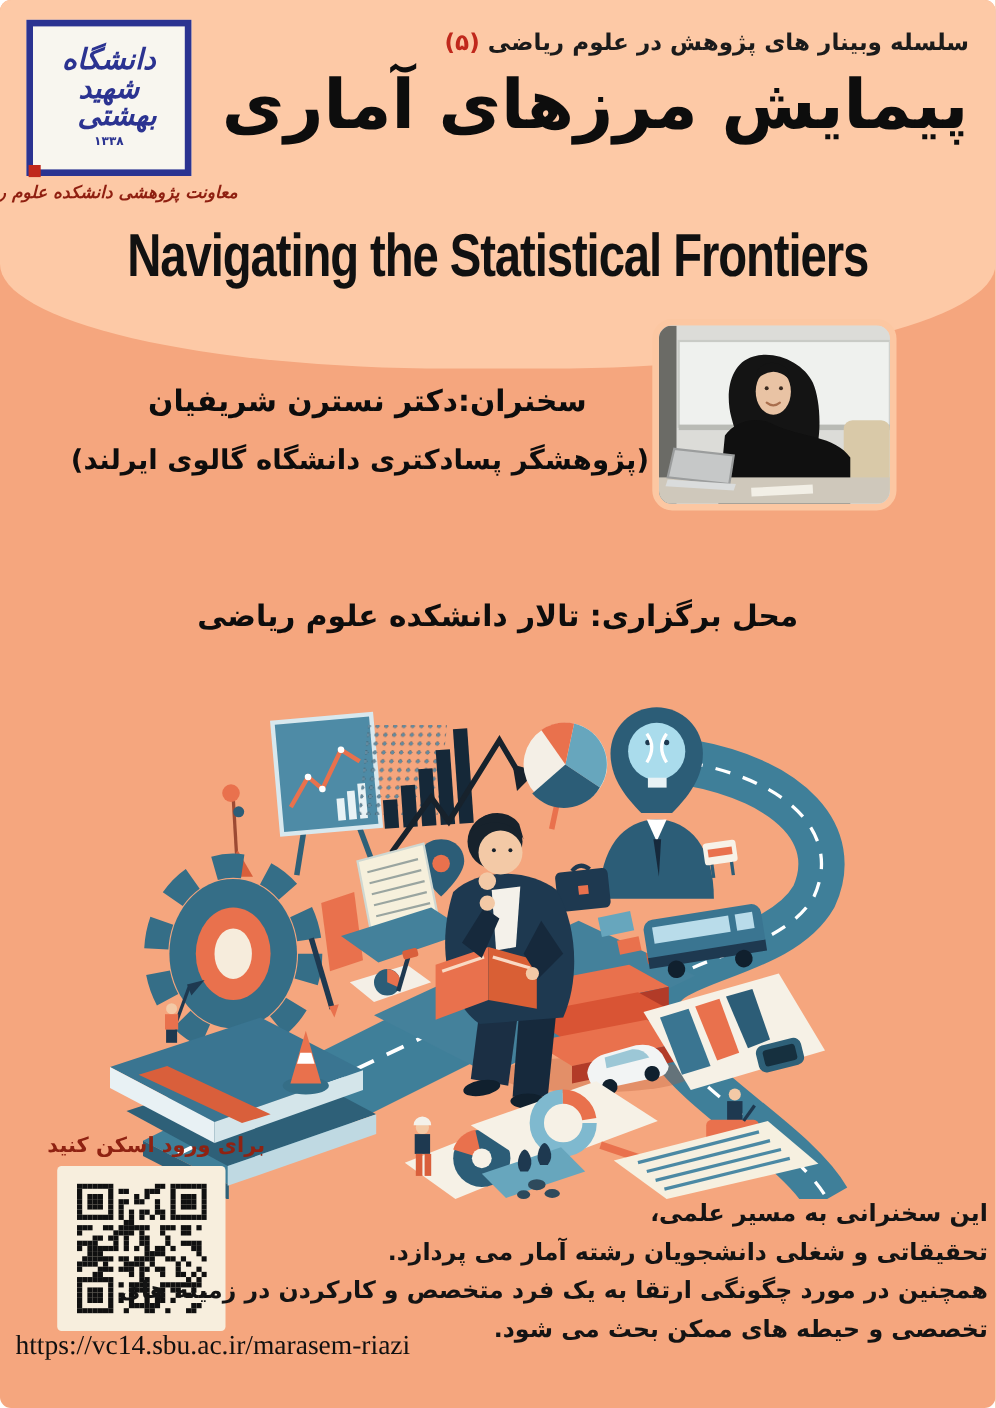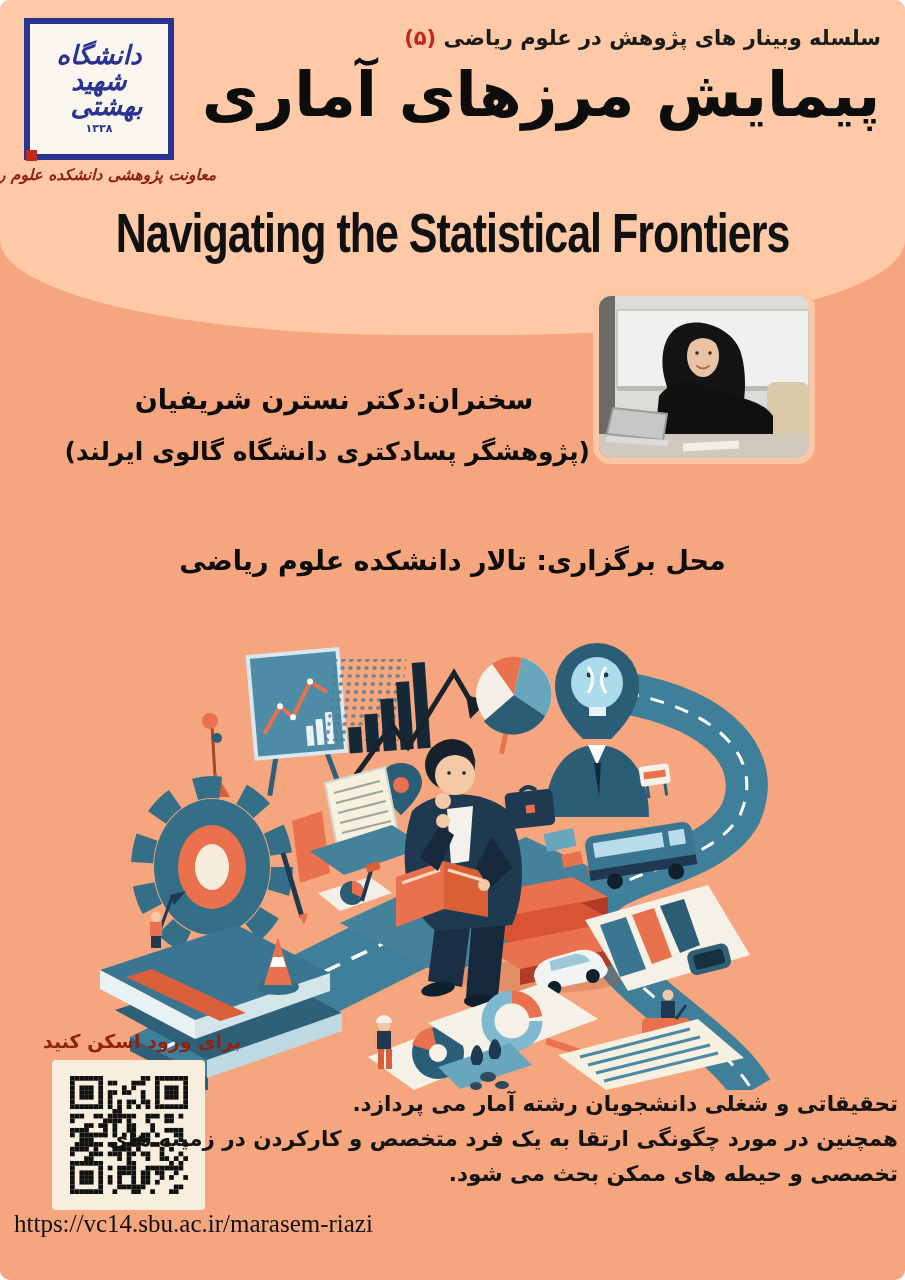--- a/index.html
+++ b/index.html
@@ -42,21 +42,21 @@
     position:absolute; left:0; right:0; top:202px; text-align:center;
     font-family:"Liberation Sans", sans-serif; font-weight:700; color:#111;
     font-size:43px; letter-spacing:-1px;
     transform:scaleY(1.28); transform-origin:center top; white-space:nowrap;
   }
   
   .photo {
     position:absolute; left:593px; top:290px; width:222px; height:174px;
     border:6px solid #fcc7a2; border-radius:18px; overflow:hidden; background:#dcdcd8;
   }
-  .speaker-block { position:absolute; left:78px; top:350px; width:512px; direction:rtl; text-align:center; color:#0d0d0d;margin-top:34px; }
+  .speaker-block { position:absolute; left:78px; top:350px; width:512px; direction:rtl; text-align:center; color:#0d0d0d; }
   .speaker-name { font-size:27px; font-weight:700; white-space:nowrap; }
   .speaker-affil { font-size:25px; font-weight:700; margin-top:22px; white-space:nowrap; }
   
   .datetime {
     position:absolute; left:0; right:0; top:466px; direction:rtl; text-align:center;
     font-size:37px; font-weight:700; color:#0d0d0d; white-space:nowrap;
   }
   .venue, .format {
     position:absolute; left:0; right:0; direction:rtl; text-align:center;
     font-size:27px; font-weight:700; color:#0d0d0d; white-space:nowrap;
@@ -710,17 +710,18 @@
           <rect x="14" y="24" width="1" height="1"></rect>
           <rect x="17" y="24" width="1" height="1"></rect>
           <rect x="21" y="24" width="1" height="1"></rect>
           <rect x="22" y="24" width="1" height="1"></rect>
         </g>
       </svg>
   </div>
   <a class="url" href="#">https://vc14.sbu.ac.ir/marasem-riazi</a>
 
   <div class="desc" dir="rtl">
+    <div>این سخنرانی به مسیر علمی،</div>
     <div>تحقیقاتی و شغلی دانشجویان رشته آمار می پردازد.</div>
     <div>همچنین در مورد چگونگی ارتقا به یک فرد متخصص و کارکردن در زمینه های</div>
     <div>تخصصی و حیطه های ممکن بحث می شود.</div>
   </div>
 </div>
 
 </body></html>

